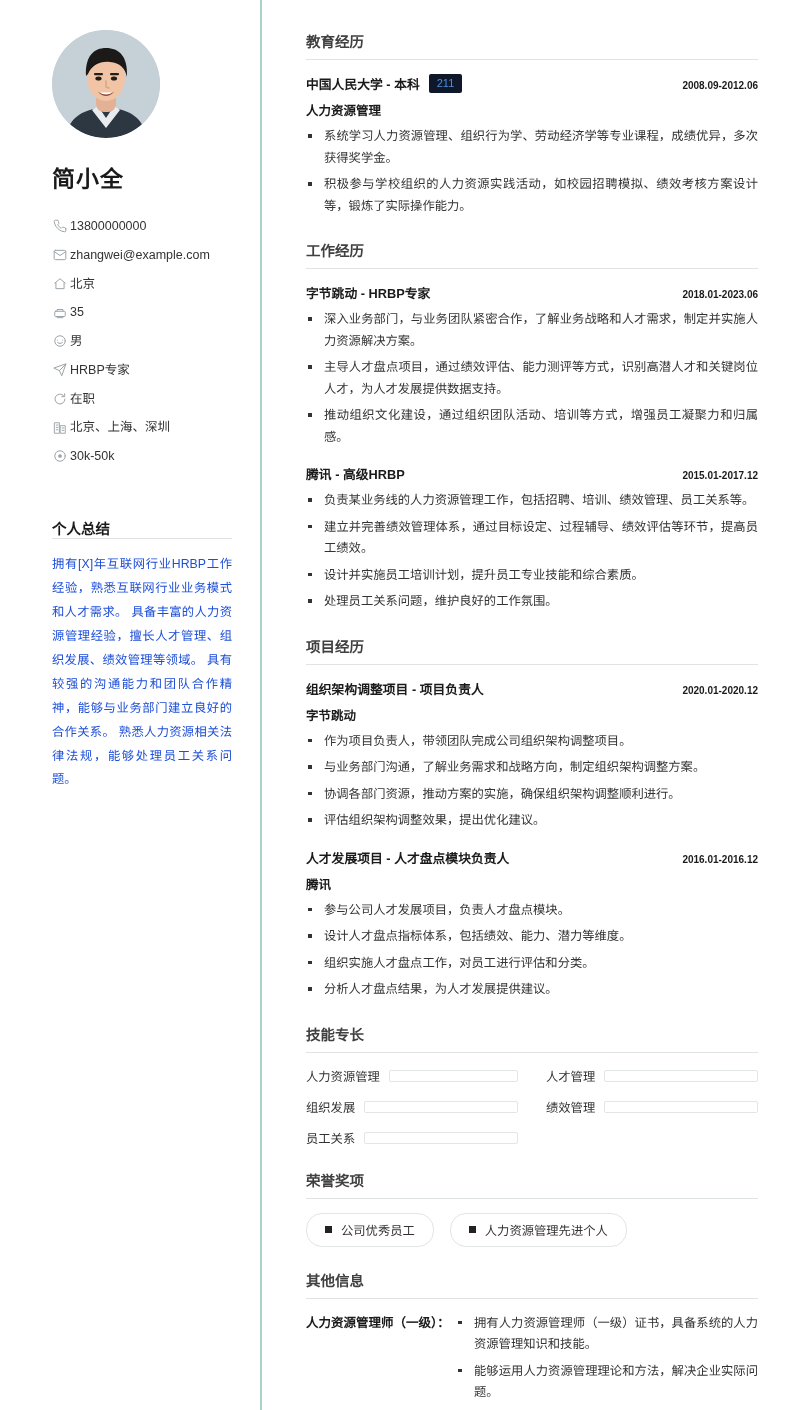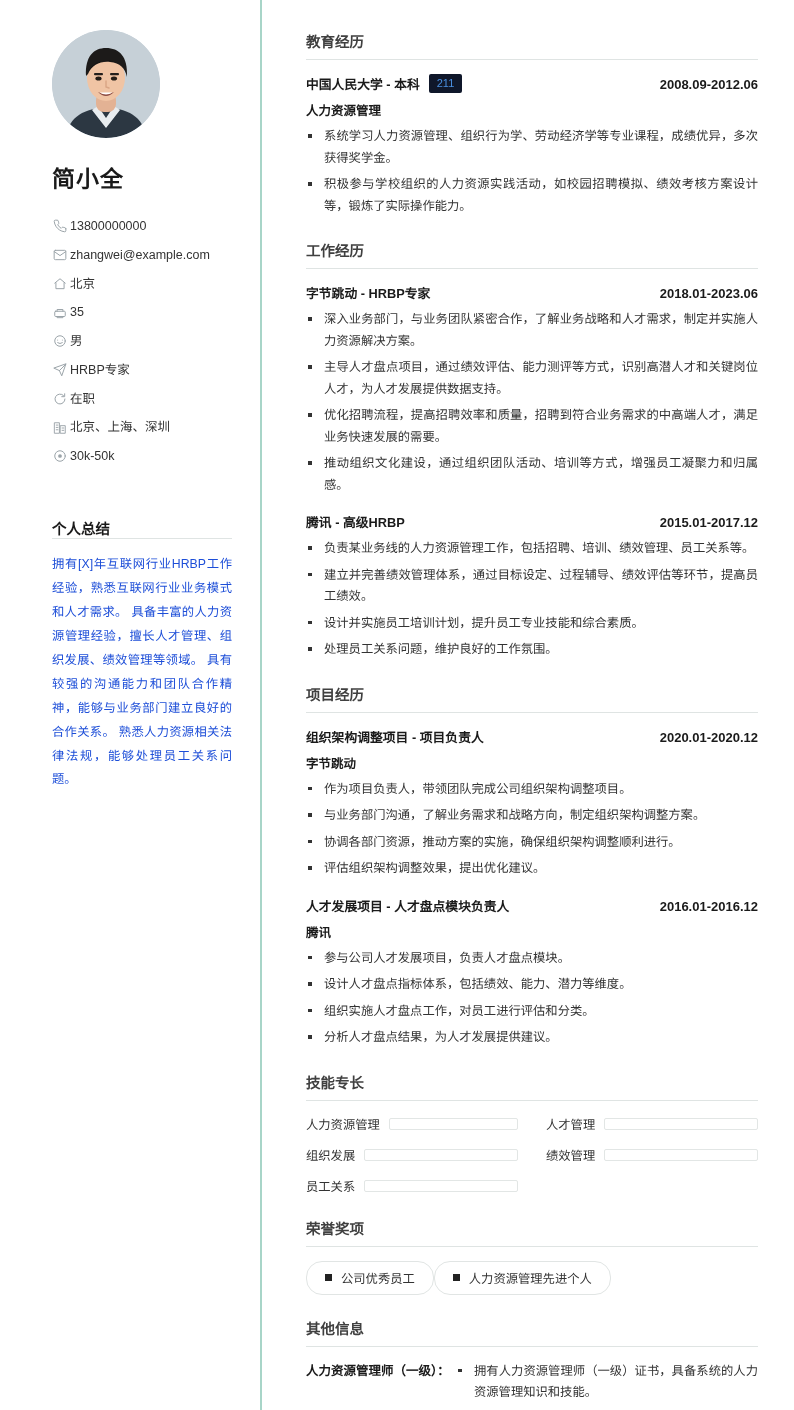--- a/index.html
+++ b/index.html
@@ -118,21 +118,21 @@
     display: inline-block;
     font-size: 11px;
     font-weight: normal;
     color: #4a90e2;
     background: #0f172a;
     border-radius: 2px;
     padding: 2px 8px;
     line-height: 1.3;
   }
   .entry-date {
-    font-size: 13px;
+    font-size: 10px;
     font-weight: bold;
     color: #1a1a1a;
     white-space: nowrap;
     text-align: right;
   }
   .entry-sub {
     font-size: 12.5px;
     font-weight: bold;
     color: #1a1a1a;
     margin-bottom: 7px;
@@ -182,21 +182,21 @@
     border-radius: 2px;
     overflow: hidden;
     position: relative;
   }
   .skill-fill {
     height: 100%;
     background: #8dd2ae;
   }
 
   
-  .honor-row { display: flex; flex-wrap: wrap; }
+  .honor-row { display: flex; gap: 16px; flex-wrap: wrap; }
   .honor-tag {
     display: inline-flex;
     align-items: center;
     gap: 9px;
     border: 1px solid #e1e5e4;
     border-radius: 16px;
     padding: 7px 18px;
     font-size: 12.3px;
     color: #333333;
     background: #ffffff;
@@ -381,21 +381,20 @@
       <div class="entry">
         <div class="entry-head">
           <div class="entry-title">
             <span>字节跳动 - HRBP专家</span>
           </div>
           <div class="entry-date">2018.01-2023.06</div>
         </div>
         <ul class="bullets">
           <li>深入业务部门，与业务团队紧密合作，了解业务战略和人才需求，制定并实施人力资源解决方案。</li>
           <li>主导人才盘点项目，通过绩效评估、能力测评等方式，识别高潜人才和关键岗位人才，为人才发展提供数据支持。</li>
-          <li>优化招聘流程，提高招聘效率和质量，招聘到符合业务需求的中高端人才，满足业务快速发展的需要。</li>
           <li>推动组织文化建设，通过组织团队活动、培训等方式，增强员工凝聚力和归属感。</li>
         </ul>
       </div>
 
       <div class="entry">
         <div class="entry-head">
           <div class="entry-title">
             <span>腾讯 - 高级HRBP</span>
           </div>
           <div class="entry-date">2015.01-2017.12</div>

